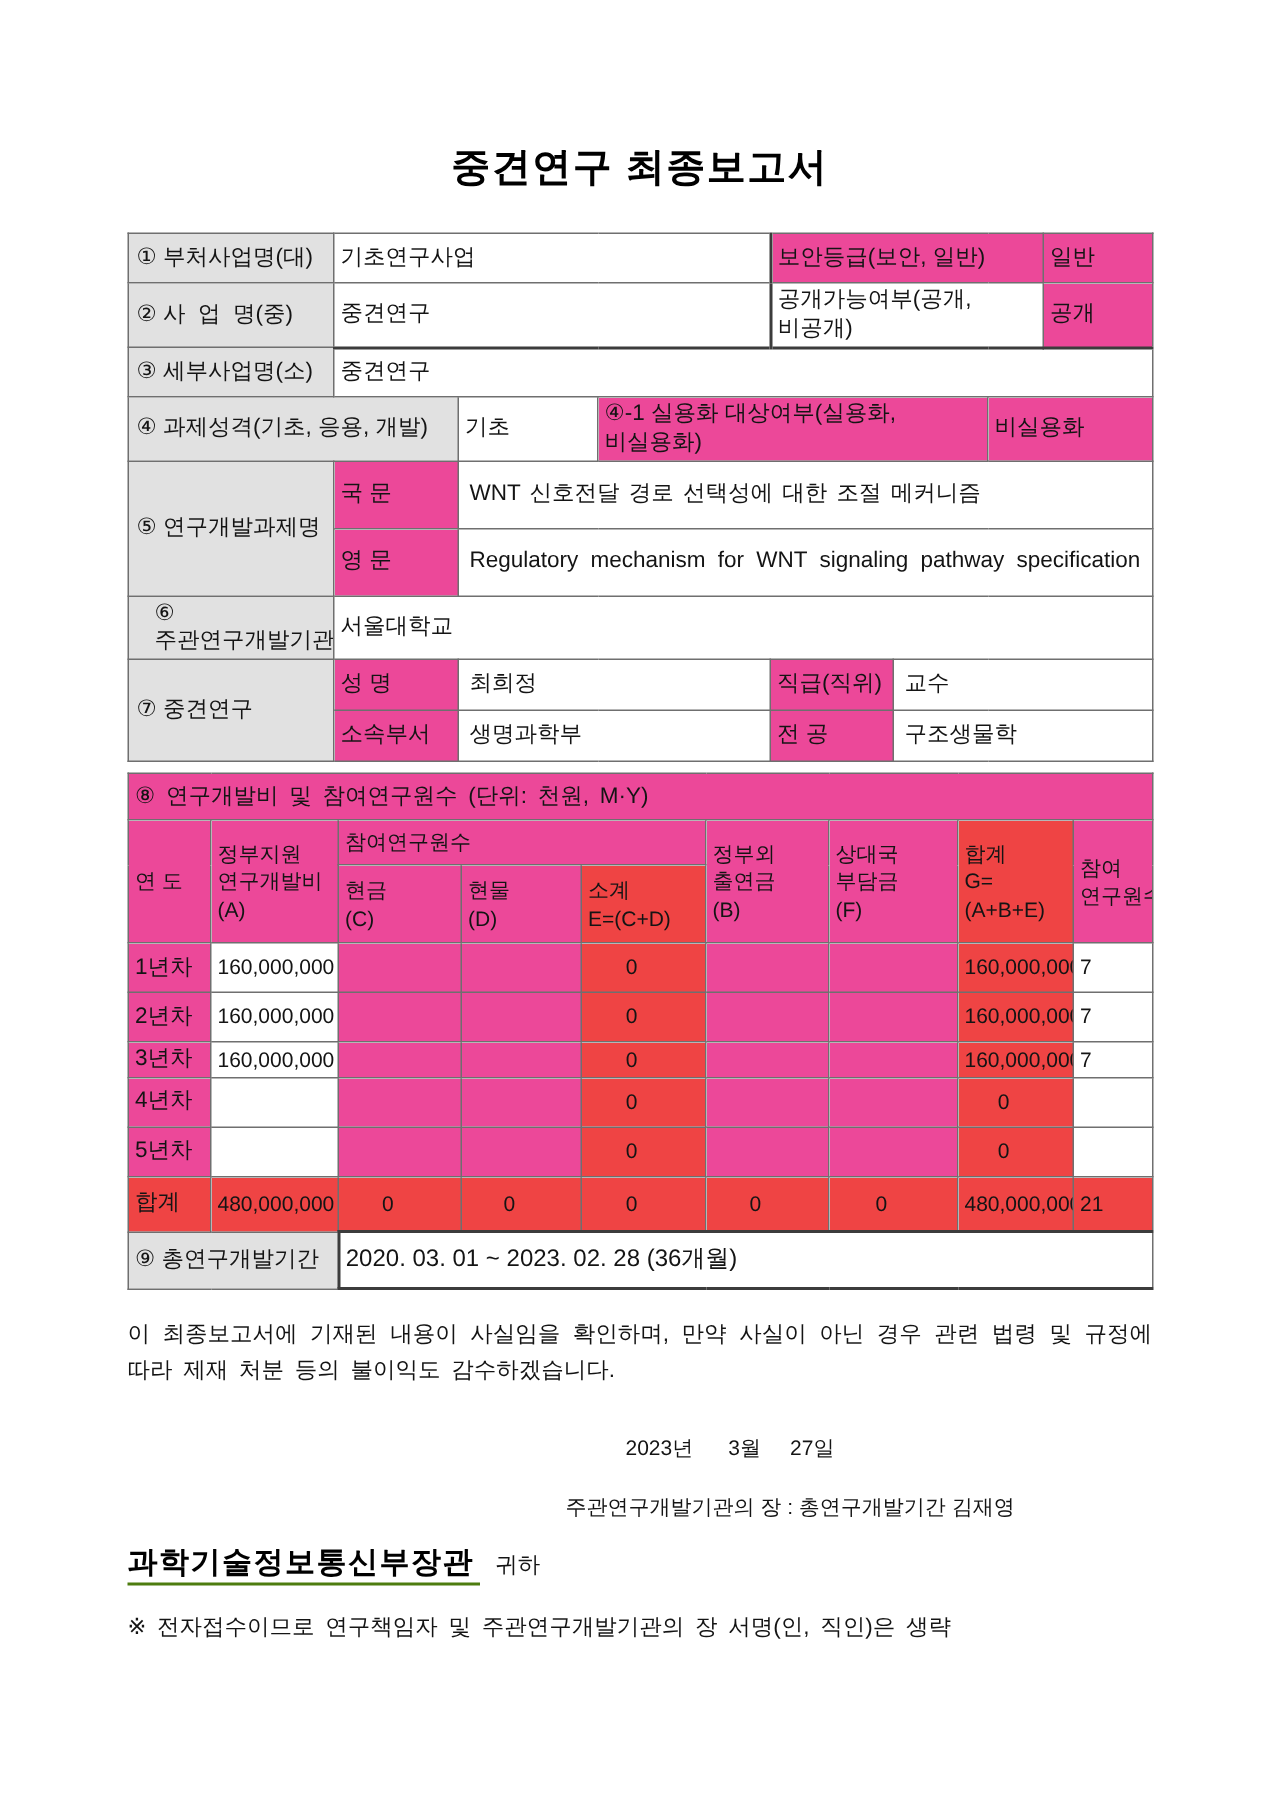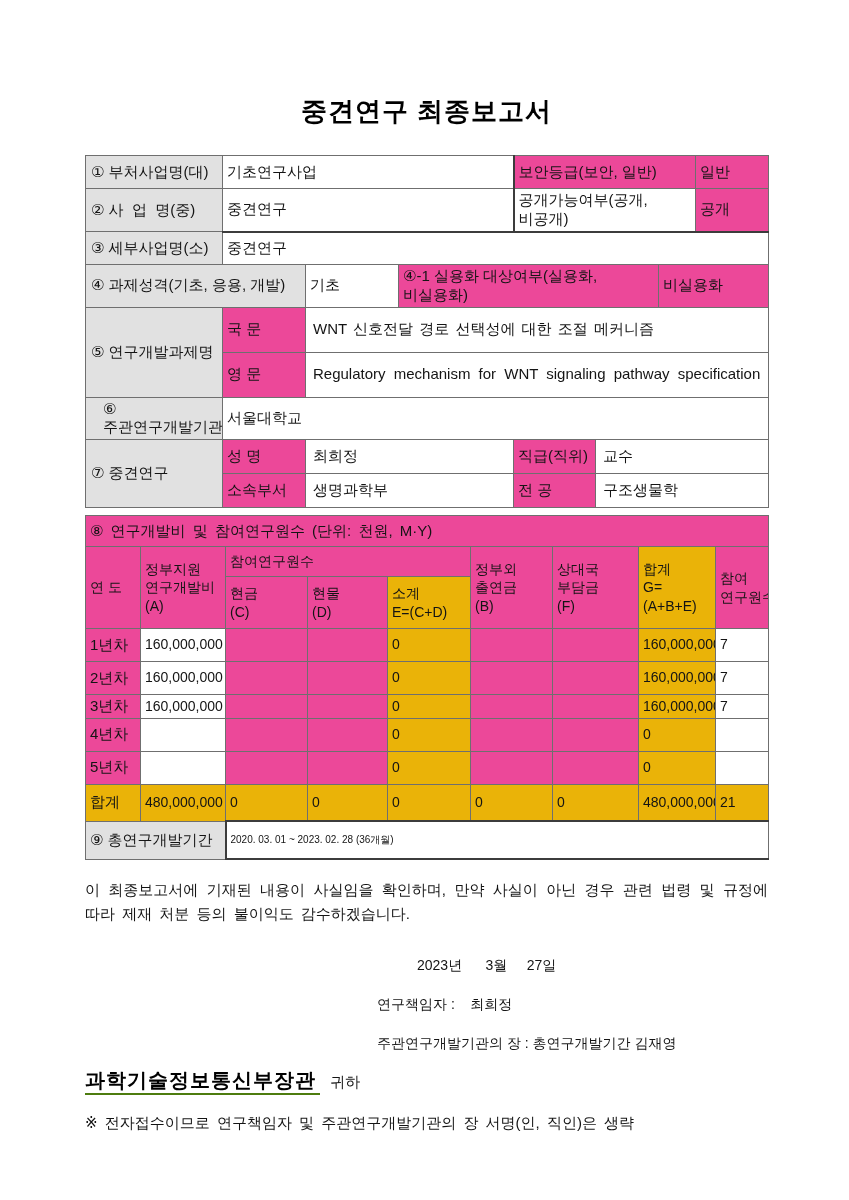--- a/index.html
+++ b/index.html
@@ -17,29 +17,29 @@
   }
 
   table{border-collapse:collapse;table-layout:fixed;width:683px;}
   td{
     border:1px solid #6f6f6f;
     font-size:15px;line-height:1.25;vertical-align:middle;
     padding:2px 4px;white-space:pre-wrap;overflow:hidden;
     word-break:keep-all;
   }
   .g{background:#ec4899;}
-  .o{background:#eab308;}
+  .o{background:#ef4444;}
   .c{text-align:left;}
-  .r{text-align:left;padding-right:20px;}
+  .r{text-align:center;padding-right:20px;}
   .lab{background:#e1e1e1;text-align:left;padding-left:5px;}
   .num{font-size:14px;}
   .hdr{font-size:14px;line-height:1.3;}
   .thickL{border-left:2px solid #3c3c3c;}
   .thickT{border-top:2px solid #3c3c3c;}
-  .periodv{border-top:2px solid #3c3c3c;border-left:2px solid #3c3c3c;border-bottom:2px solid #3c3c3c;font-size:10px;}
+  .periodv{border-top:2px solid #3c3c3c;border-left:2px solid #3c3c3c;border-bottom:2px solid #3c3c3c;font-size:16px;}
   .budget{margin-top:7px;}
   .eng{word-spacing:4px;}
   .kor-title{word-spacing:2px;}
   .band{font-size:15px;word-spacing:3px;}
 
   .decl{
     margin:18px 0 0 0;font-size:15px;line-height:1.55;
     text-align:justify;word-spacing:3px;
   }
   .sig-line{white-space:pre;font-size:14px;}
@@ -238,21 +238,20 @@
       <tr style="height:38px">
         <td class="lab" colspan="2" style="padding-left:4px">⑨ 총연구개발기간</td>
         <td class="c periodv" colspan="7">2020. 03. 01 ~ 2023. 02. 28 (36개월)</td>
       </tr>
     </tbody>
       </table>
 
     <p class="decl">이 최종보고서에 기재된 내용이 사실임을 확인하며, 만약 사실이 아닌 경우 관련 법령 및 규정에 따라 제재 처분 등의 불이익도 감수하겠습니다.</p>
 
     <div class="sig-line sig-date">2023년      3월     27일</div>
-    <div class="sig-line sig-pi">연구책임자 :    최희정</div>
     <div class="sig-line sig-head">주관연구개발기관의 장 : 총연구개발기간 김재영</div>
 
     <div class="recipient">
       <span class="ministry">과학기술정보통신부장관</span>
       <span class="honorific">귀하</span>
     </div>
 
     <p class="note">※ 전자접수이므로 연구책임자 및 주관연구개발기관의 장 서명(인, 직인)은 생략</p>
 
   </div>

